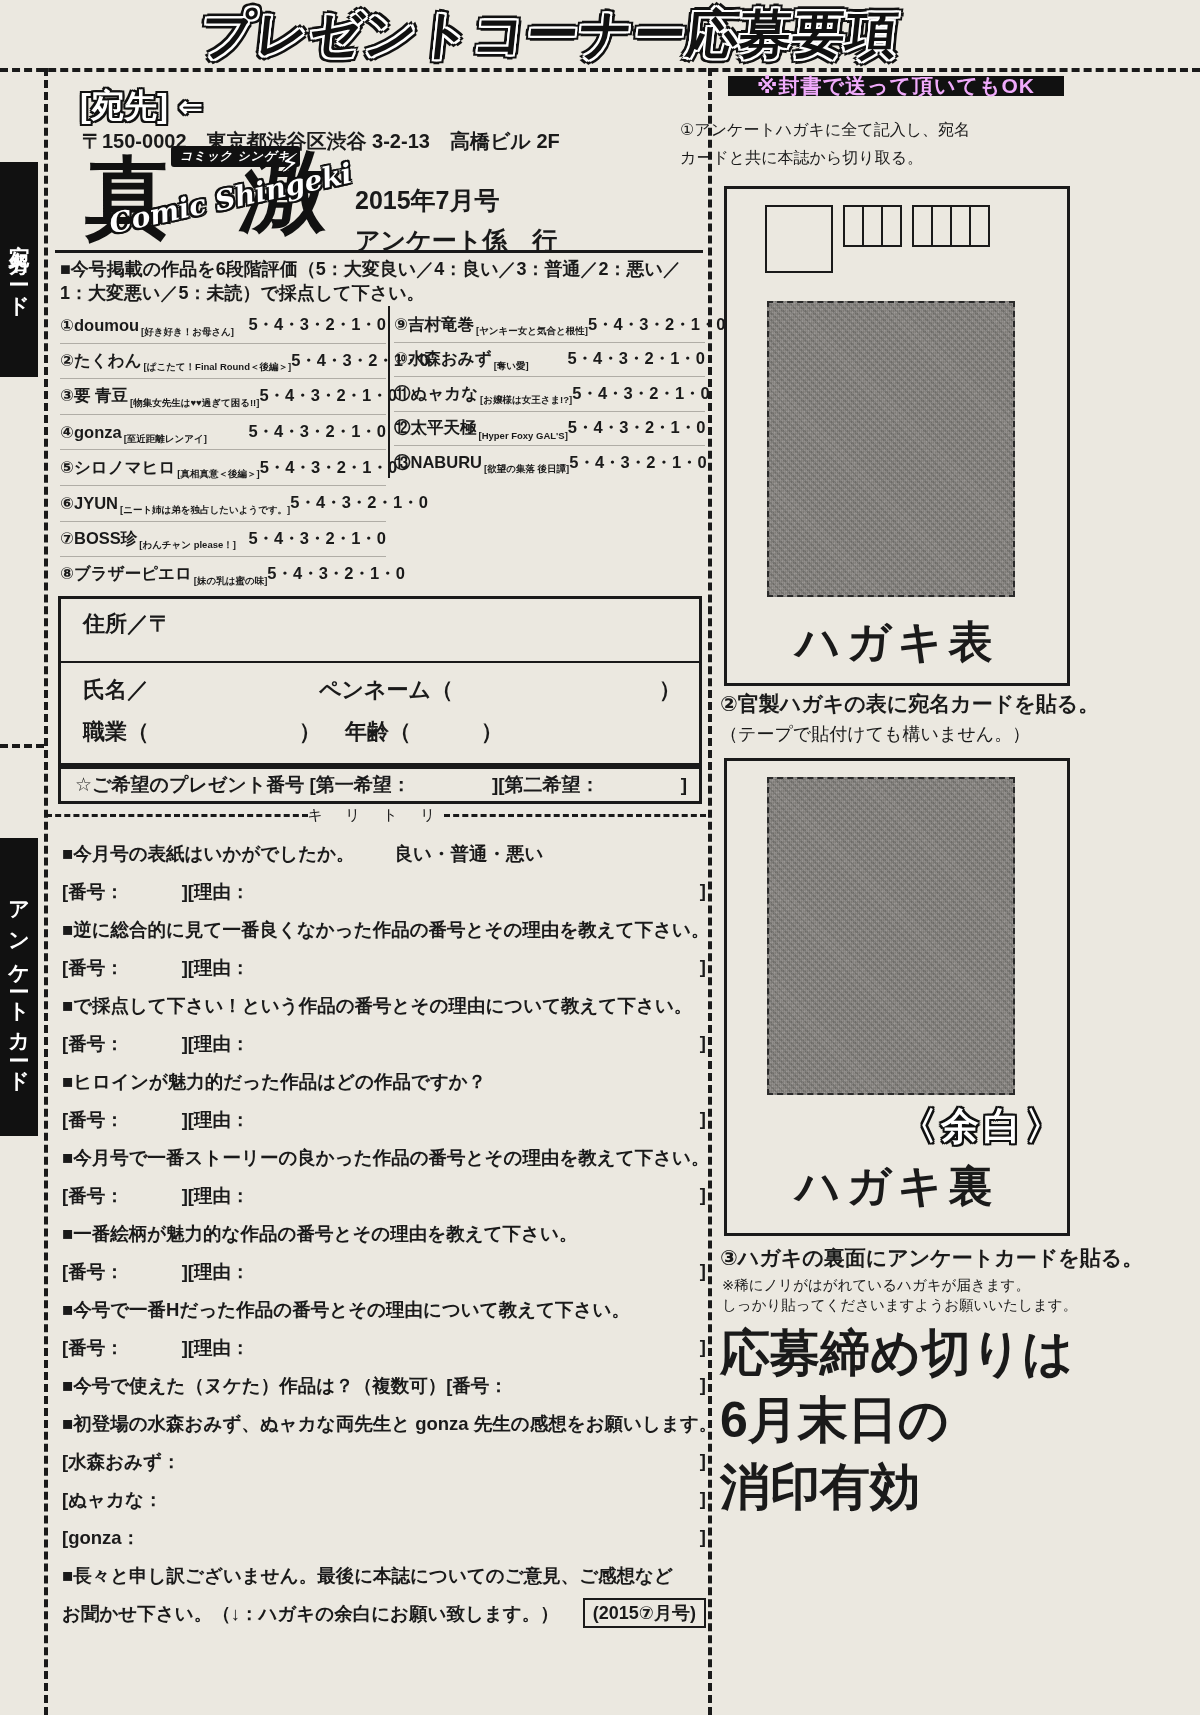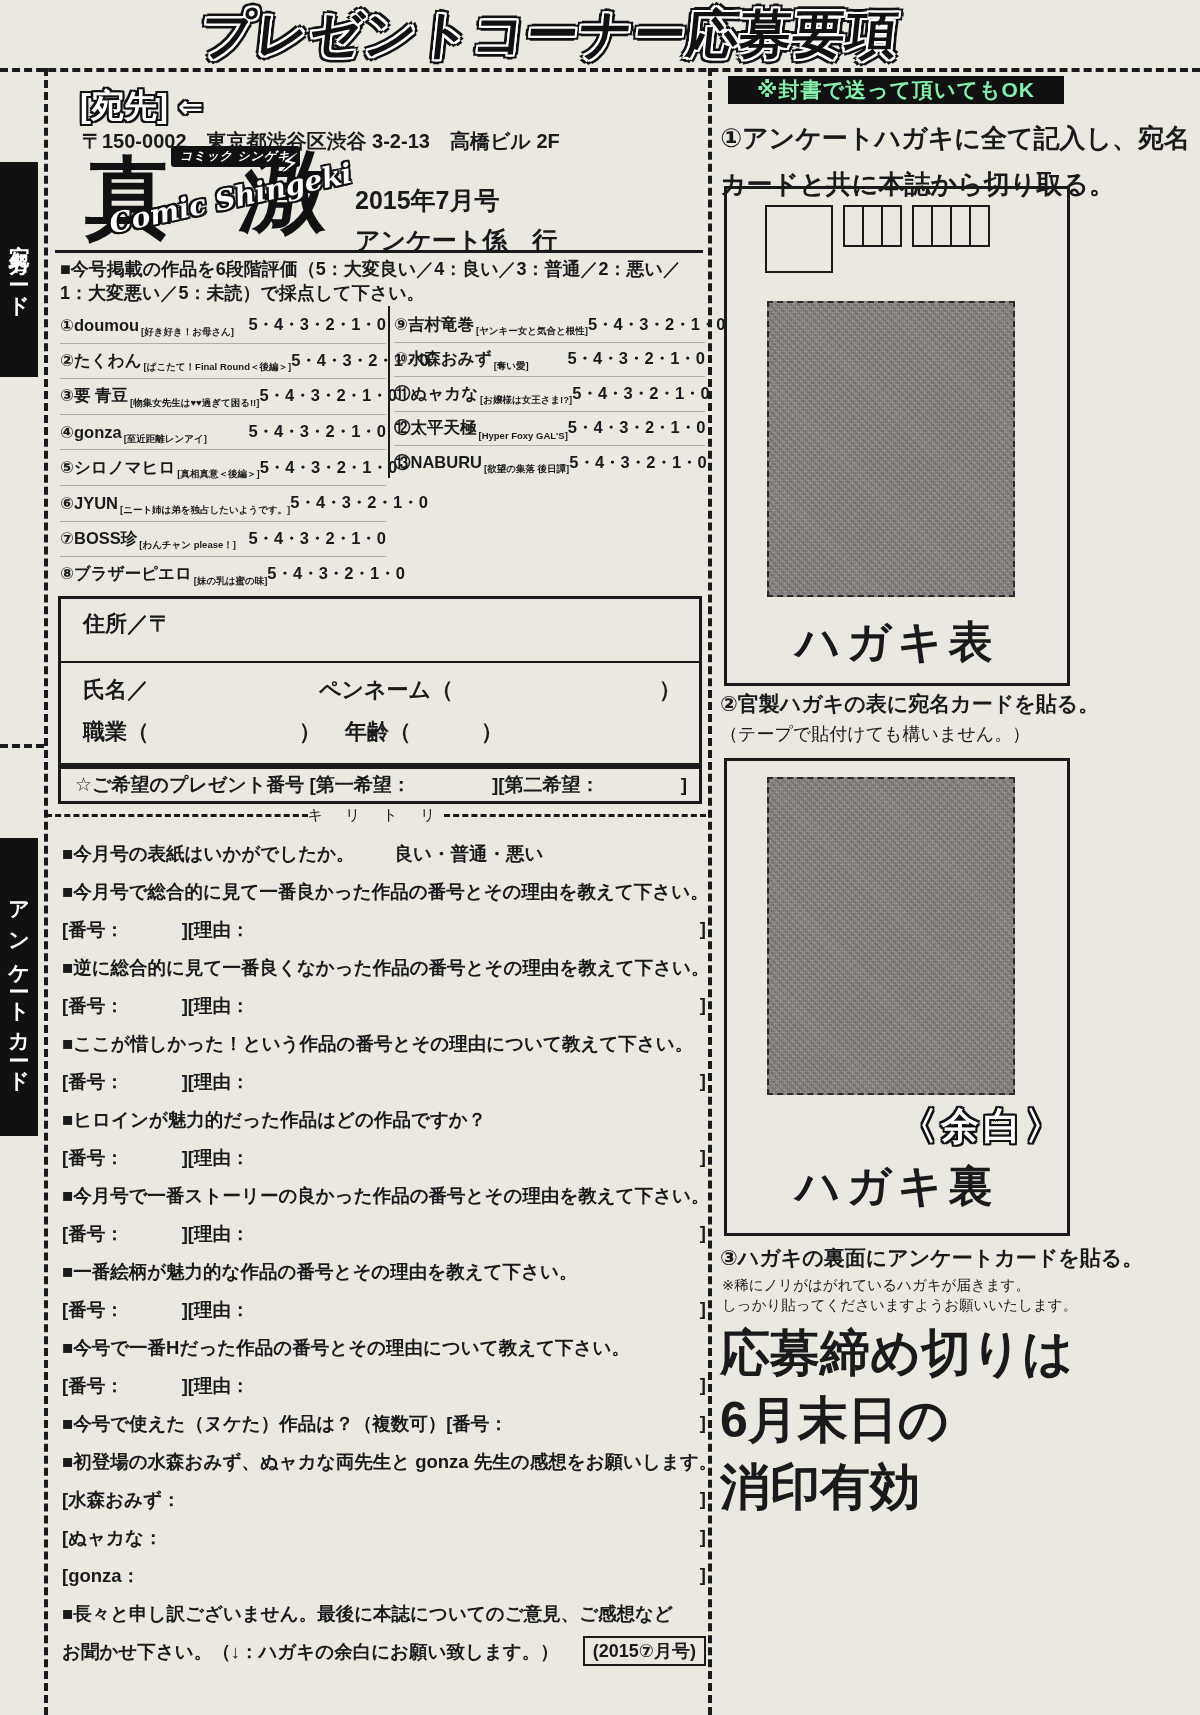--- a/index.html
+++ b/index.html
@@ -79,23 +79,23 @@
   .kiri-label{margin:0 0;}
 
   
   .survey{position:absolute;left:62px;top:834px;width:644px;font-size:18.5px;font-weight:600;}
   .q,.ans{height:38px;display:flex;align-items:center;white-space:nowrap;}
   .ans{font-weight:600;}
   .g40{width:40px;} .g58{width:58px;}
   .stamp-issue{margin-left:auto;border:2px solid #1a1a1a;padding:1px 8px;font-size:18px;font-weight:700;}
 
   
-  .fuusho{position:absolute;left:728px;top:76px;width:336px;height:28px;background:#111;color:#86efac;
+  .fuusho{position:absolute;left:728px;top:76px;width:336px;height:20px;background:#111;color:#f0abfc;
     display:flex;align-items:center;justify-content:center;font-size:21px;font-weight:700;letter-spacing:1px;white-space:nowrap;}
-  .step1{position:absolute;left:720px;top:116px;width:474px;font-size:26px;font-weight:700;line-height:1.75;white-space:nowrap;}
+  .step1{position:absolute;left:680px;top:116px;width:474px;font-size:16px;font-weight:400;line-height:1.75;white-space:nowrap;}
   .pc-box{position:absolute;border:3px solid #1a1a1a;box-sizing:border-box;}
   .front-box{left:724px;top:186px;width:346px;height:500px;}
   .back-box{left:724px;top:758px;width:346px;height:478px;}
   .stamp{position:absolute;left:38px;top:16px;width:64px;height:64px;border:2px solid #1a1a1a;}
   .pcode{position:absolute;left:118px;top:16px;display:flex;gap:12px;}
   .pgroup{display:flex;}
   .pcell{width:17px;height:38px;border:2px solid #1a1a1a;margin-left:-2px;}
   .noise{background-color:#8a8783;background-image:
     repeating-linear-gradient(0deg,rgba(255,255,255,.08) 0 1px,transparent 1px 3px),
     repeating-linear-gradient(90deg,rgba(0,0,0,.09) 0 1px,transparent 1px 2px),
@@ -260,37 +260,36 @@
     <span class="kiri-label">キ リ ト リ</span>
     <span class="kiri-dash"></span>
   </div>
 
   <div class="survey">
     <div class="q">
         <span>■今月号の表紙はいかがでしたか。</span>
         <span class="g40"></span>
         <span>良い・普通・悪い</span>
       </div>
-    <div class="q">■今月号で総合的に見て一番良かった作品の番号とその理由を教えて下さい。</div>
     <div class="ans">
         <span>[番号：</span>
         <span class="g58"></span>
         <span>][理由：</span>
         <span class="grow"></span>
         <span>]</span>
       </div>
     <div class="q">■逆に総合的に見て一番良くなかった作品の番号とその理由を教えて下さい。</div>
     <div class="ans">
         <span>[番号：</span>
         <span class="g58"></span>
         <span>][理由：</span>
         <span class="grow"></span>
         <span>]</span>
       </div>
-    <div class="q">■ここが惜しかった！という作品の番号とその理由について教えて下さい。</div>
+    <div class="q">■で採点して下さい！という作品の番号とその理由について教えて下さい。</div>
     <div class="ans">
         <span>[番号：</span>
         <span class="g58"></span>
         <span>][理由：</span>
         <span class="grow"></span>
         <span>]</span>
       </div>
     <div class="q">■ヒロインが魅力的だった作品はどの作品ですか？</div>
     <div class="ans">
         <span>[番号：</span>

